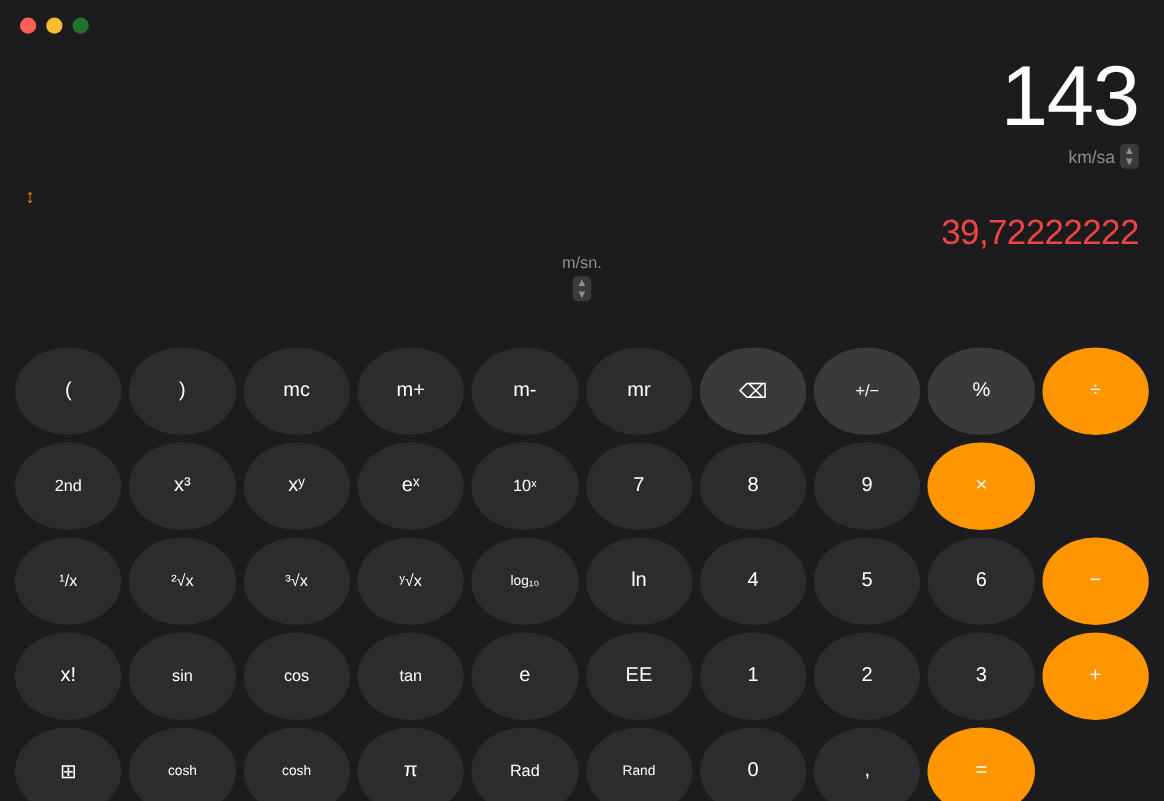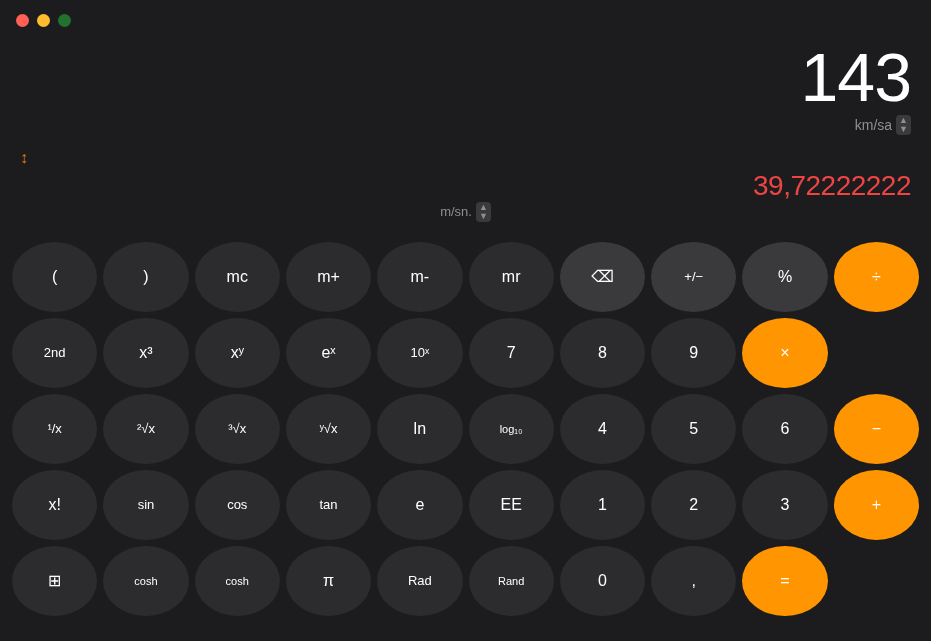--- a/index.html
+++ b/index.html
@@ -57,24 +57,25 @@
     }
     .display-sub {
       font-size: 28px;
       font-weight: 300;
       color: #ef4444;
       letter-spacing: -0.5px;
       line-height: 1.1;
     }
     .display-sub-unit-row {
       display: flex;
-      justify-content: center;
+      justify-content: flex-start;
       align-items: center;
       gap: 4px;
-      margin-bottom: 4px;
+      margin-bottom: 21px;
+      flex-direction: column;
     }
     .display-sub-unit {
       font-size: 13px;
       color: #8e8e93;
     }
 
     
     .sort-icon-row {
       padding: 0 20px 4px 20px;
     }
@@ -189,22 +190,22 @@
       <button class="btn btn-dark">7</button>
       <button class="btn btn-dark">8</button>
       <button class="btn btn-dark">9</button>
       <button class="btn btn-orange">×</button>
     </div>
     <div class="buttons-row">
       <button class="btn btn-dark btn-sm-text">¹/x</button>
       <button class="btn btn-dark btn-sm-text">²√x</button>
       <button class="btn btn-dark btn-sm-text">³√x</button>
       <button class="btn btn-dark btn-sm-text">ʸ√x</button>
+      <button class="btn btn-dark btn-xs-text">log₁₀</button>
       <button class="btn btn-dark">ln</button>
-      <button class="btn btn-dark btn-xs-text">log₁₀</button>
       <button class="btn btn-dark">4</button>
       <button class="btn btn-dark">5</button>
       <button class="btn btn-dark">6</button>
       <button class="btn btn-orange">−</button>
     </div>
     <div class="buttons-row">
       <button class="btn btn-dark">x!</button>
       <button class="btn btn-dark btn-sm-text">sin</button>
       <button class="btn btn-dark btn-sm-text">cos</button>
       <button class="btn btn-dark btn-sm-text">tan</button>

